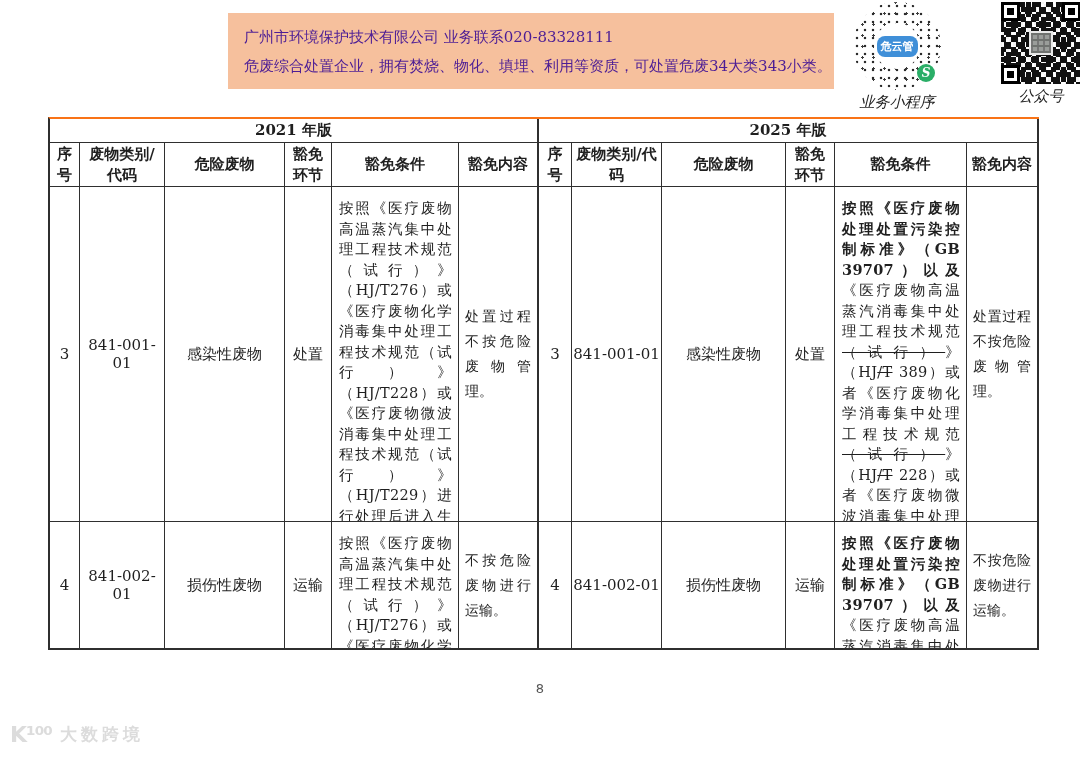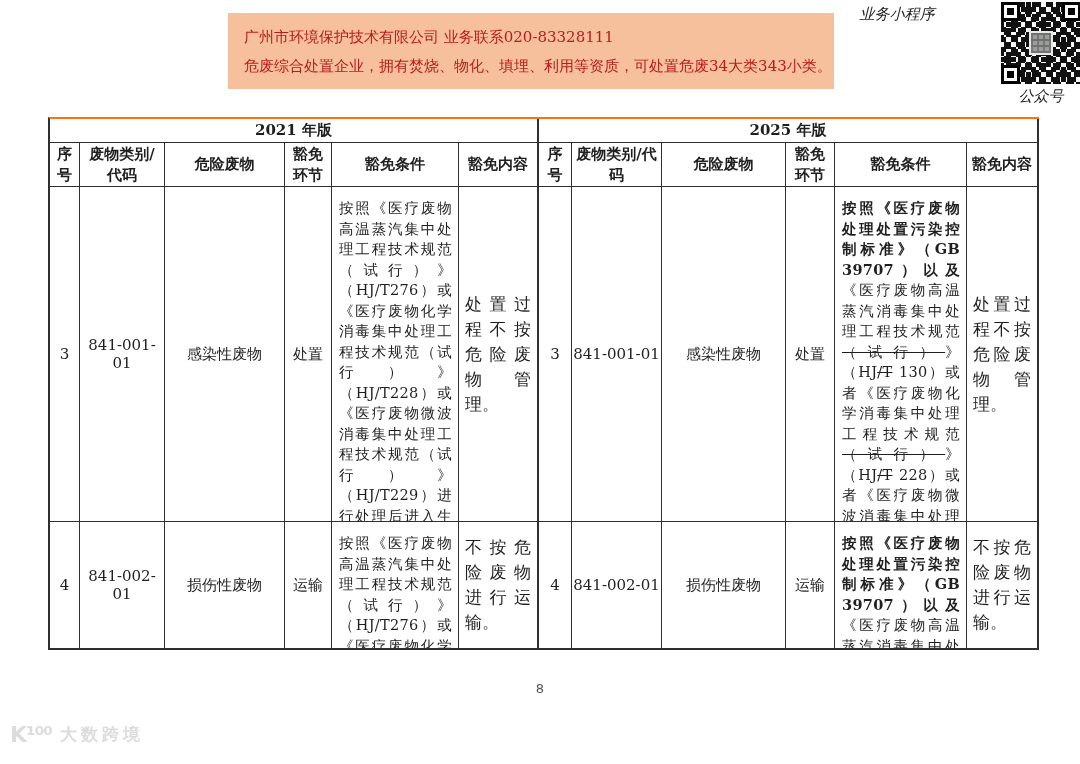--- a/index.html
+++ b/index.html
@@ -2,21 +2,21 @@
 <html><head>
 <meta charset="utf-8">
 <style>
   * { margin:0; padding:0; box-sizing:border-box; }
   html,body { width:1080px; height:764px; background:#ffffff; overflow:hidden;
     font-family:"DejaVu Serif","Liberation Serif",serif; color:#1f1f1f; }
   .page { position:relative; width:1080px; height:764px; background:#fff; }
 
   
   .banner { position:absolute; left:228px; top:13px; width:606px; height:76px;
-    background:#f6c09d; color:#b91c1c; padding:10px 16px 0 16px; }
+    background:#f6c09d; color:#4c1d95; padding:10px 16px 0 16px; }
   .banner .bl { font-size:15px; line-height:29px; white-space:nowrap; }
 
   
   .qr-wrap { position:absolute; top:2px; text-align:center; }
   .qr-wrap.mini { left:846px; width:102px; }
   .qr-wrap.oa { left:998px; width:86px; }
   .qr-label { font-size:15px; color:#222; margin-top:3px;font-style:italic; }
   .qr-mini-code { position:relative; width:88px; height:88px; margin:0 auto; border-radius:50%;
     background-image:radial-gradient(circle,#2b2b2b 1.4px,transparent 1.6px),
                      radial-gradient(circle,#3b3b3b 1.1px,transparent 1.3px);
@@ -50,21 +50,21 @@
   .cell.mid { border-right-width:2px; }
   .cell.edge { border-right-width:2px; }
   .cell.last-row { border-bottom-width:2px; }
   .vtitle { font-weight:bold; font-size:15px; }
   .chead { font-weight:bold; font-size:15px; line-height:1.35; padding:2px; }
   .cond { display:block; text-align:justify; padding:11px 6px 6px 7px;
     font-size:14.5px; line-height:20.5px; letter-spacing:0.3px; }
   .cond span { text-align:justify; }
   .cond .b { font-weight:bold;margin-top:48px; }
   .cond .strike { text-decoration:line-through; }
-  .content-cell { padding:4px 6px; font-size:17px; line-height:25px;
+  .content-cell { padding:4px 6px; font-size:14px; line-height:25px;
     text-align:justify; display:flex; align-items:center; }
   .content-cell > div { width:100%; text-align:justify; }
   .cond-top { align-items:flex-start; }
 
   .page-num { position:absolute; left:0; top:681px; width:1080px; text-align:center;
     font-size:13px; color:#555; font-family:"DejaVu Sans","Liberation Sans",sans-serif; }
 
   .watermark { position:absolute; left:10px; top:722px; display:flex; align-items:center;
     color:#dcdcdc; font-family:"DejaVu Sans","Liberation Sans",sans-serif; font-weight:bold; }
   .wm-logo { font-size:22px; letter-spacing:-1px; margin-right:8px; }
@@ -74,20 +74,26 @@
 <body>
 
 <div class="page">
 
   <div class="banner">
     <div class="bl">广州市环境保护技术有限公司 业务联系020-83328111</div>
     <div class="bl">危废综合处置企业，拥有焚烧、物化、填埋、利用等资质，可处置危废34大类343小类。</div>
   </div>
 
   <div class="qr-wrap mini">
+    <div class="qr-mini-code">
+      <div class="qr-mini-center">
+        <span class="qr-mini-logo">危云管</span>
+      </div>
+      <div class="qr-mini-wx">S</div>
+    </div>
     <div class="qr-label">业务小程序</div>
   </div>
 
   <div class="qr-wrap oa">
     <div class="qr-oa-code">
       <div class="finder tl"></div>
       <div class="finder tr"></div>
       <div class="finder bl"></div>
       <div class="qr-oa-logo"></div>
     </div>
@@ -121,21 +127,21 @@
         <div class="cond"><span>按照《医疗废物高温蒸汽集中处理工程技术规范（试行）》（HJ/T276）或《医疗废物化学消毒集中处理工程技术规范（试行）》（HJ/T228）或《医疗废物微波消毒集中处理工程技术规范（试行）》（HJ/T229）进行处理后进入生活垃圾填埋场填埋或进入生活垃圾焚烧厂焚烧。</span></div>
       </div>
     <div class="cell mid content-cell">
         <div>处置过程不按危险废物管理。</div>
       </div>
     <div class="cell">3</div>
     <div class="cell">841-001-01</div>
     <div class="cell">感染性废物</div>
     <div class="cell">处置</div>
     <div class="cell cond-top">
-        <div class="cond"><span class="b">按照《医疗废物处理处置污染控制标准》（GB 39707）以及</span><span>《医疗废物高温蒸汽消毒集中处理工程技术规范</span><span class="strike">（试行）</span><span>》（HJ</span><span class="strike">/T</span><span> 130）或者《医疗废物化学消毒集中处理工程技术规范</span><span class="strike">（试行）</span><span>》（HJ</span><span class="strike">/T</span><span> 228）或者《医疗废物微波消毒集中处理工程技术规范</span></div>
+        <div class="cond"><span class="b">按照《医疗废物处理处置污染控制标准》（GB 39707）以及</span><span>《医疗废物高温蒸汽消毒集中处理工程技术规范</span><span class="strike">（试行）</span><span>》（HJ</span><span class="strike">/T</span><span> 389）或者《医疗废物化学消毒集中处理工程技术规范</span><span class="strike">（试行）</span><span>》（HJ</span><span class="strike">/T</span><span> 228）或者《医疗废物微波消毒集中处理工程技术规范</span></div>
       </div>
     <div class="cell edge content-cell">
         <div>处置过程不按危险废物管理。</div>
       </div>
 
     <div class="cell last-row">4</div>
     <div class="cell last-row">841-002-01</div>
     <div class="cell last-row">损伤性废物</div>
     <div class="cell last-row">运输</div>
     <div class="cell last-row cond-top">

